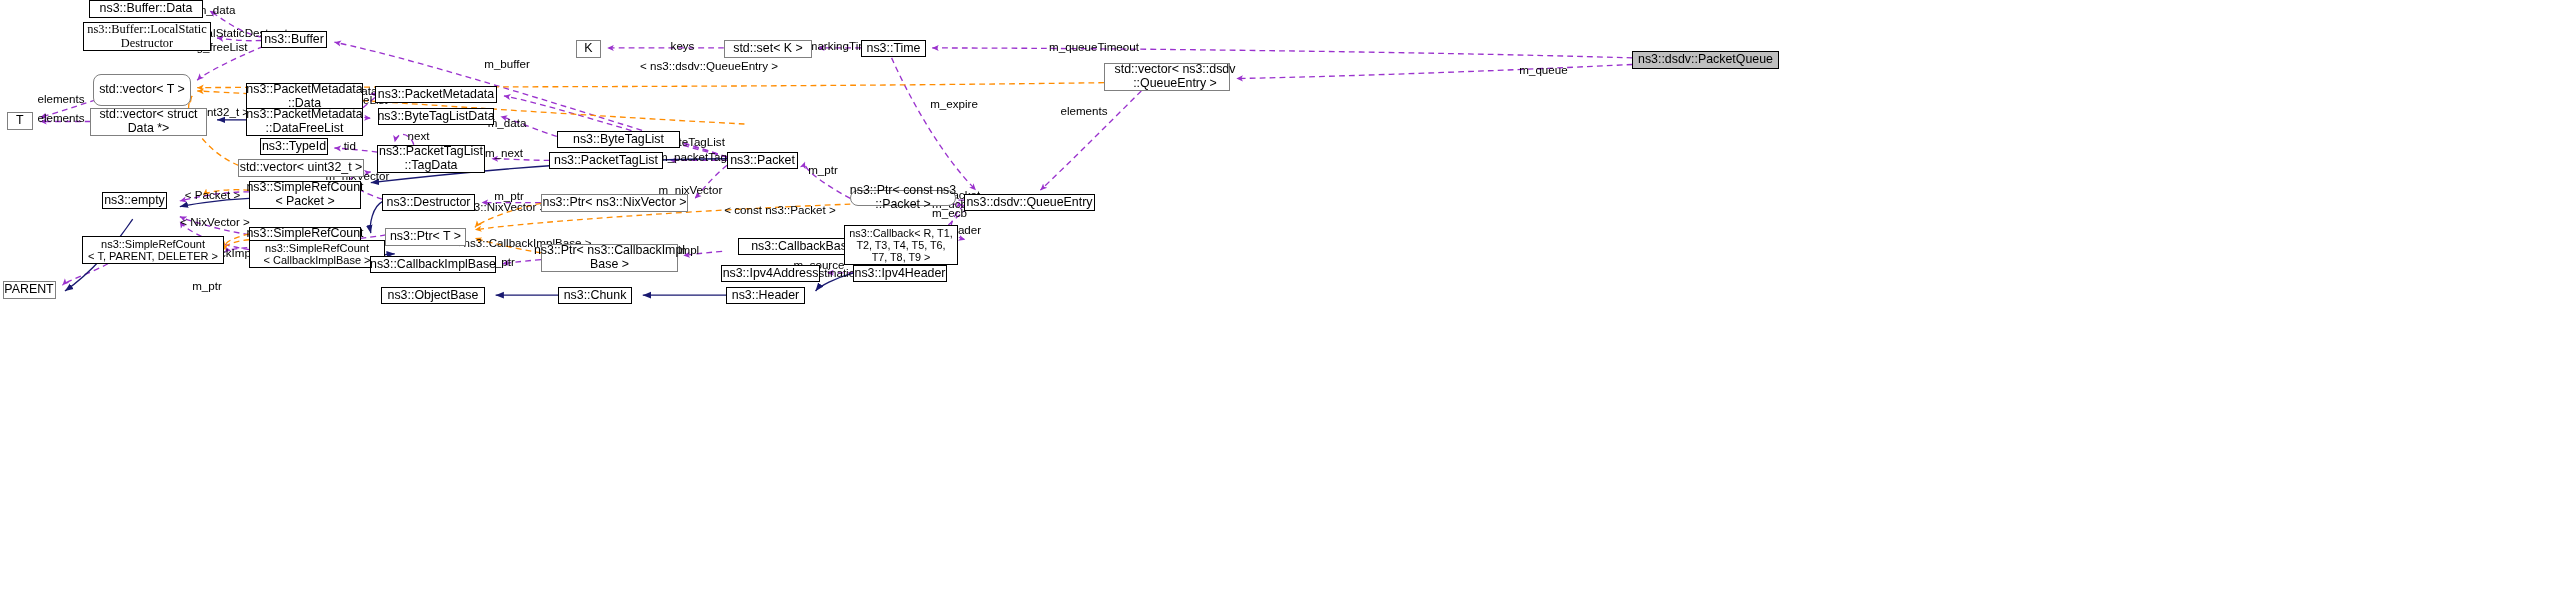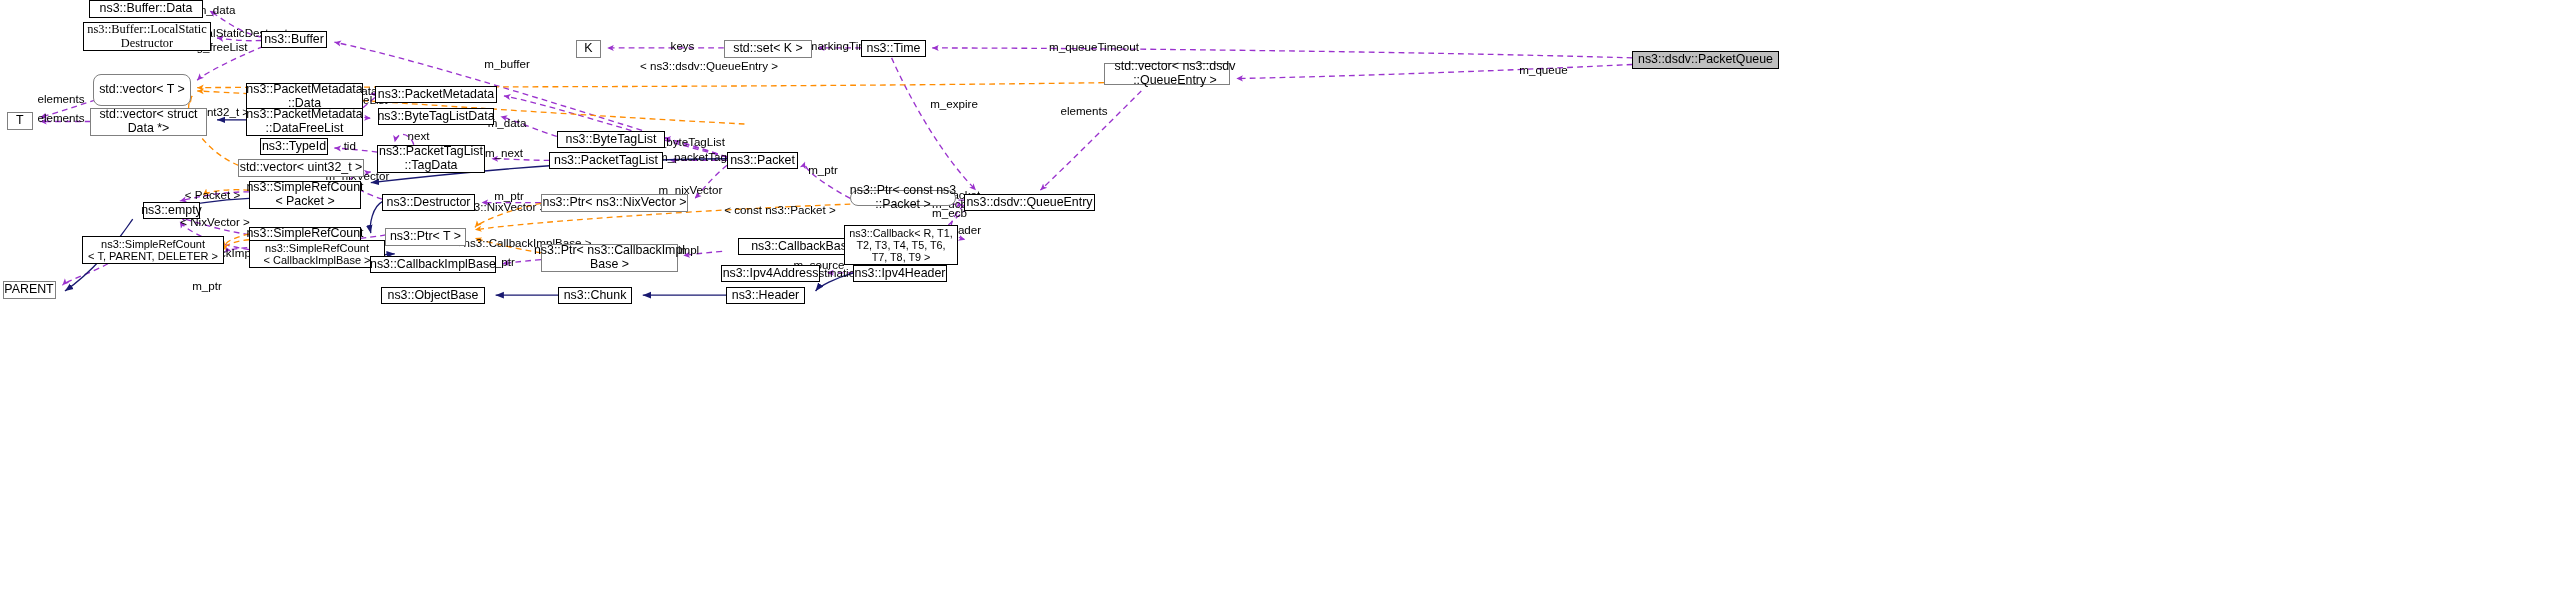--- a/index.html
+++ b/index.html
@@ -223,27 +223,27 @@
 
   <div class="node solid" style="left:378px;top:108px;width:116px;height:17.4px;">ns3::ByteTagListData</div>
 
   <div class="node solid" style="left:260px;top:138px;width:68px;height:17.4px;">ns3::TypeId</div>
 
   <div class="node plain" style="left:238px;top:159px;width:126px;height:18px;">std::vector&lt; uint32_t &gt;</div>
 
   <div class="node solid" style="left:377px;top:145px;width:108px;height:28px;">ns3::PacketTagList
 ::TagData</div>
 
-  <div class="node solid" style="left:557px;top:131px;width:108px;height:17.4px;">ns3::ByteTagList</div>
+  <div class="node solid" style="left:557px;top:131px;width:123px;height:17.4px;">ns3::ByteTagList</div>
 
   <div class="node solid" style="left:549px;top:152px;width:114px;height:17.4px;">ns3::PacketTagList</div>
 
   <div class="node solid" style="left:727px;top:152px;width:71px;height:17.4px;">ns3::Packet</div>
 
-  <div class="node solid" style="left:102px;top:202px;width:57px;height:17.4px;margin-left:41px;">ns3::empty</div>
+  <div class="node solid" style="left:102px;top:192px;width:65px;height:17.4px;">ns3::empty</div>
 
   <div class="node solid" style="left:249px;top:181px;width:112px;height:28px;">ns3::SimpleRefCount
 &lt; Packet &gt;</div>
 
   <div class="node solid" style="left:249px;top:227px;width:112px;height:28px;">ns3::SimpleRefCount
 &lt; NixVector &gt;</div>
 
   <div class="node solid" style="left:82px;top:236px;width:142px;height:28px;font-size:11px;">ns3::SimpleRefCount
 &lt; T, PARENT, DELETER &gt;</div>
 
@@ -281,21 +281,21 @@
 ::Packet &gt;</div>
 
   <div class="node plain" style="left:576px;top:40px;width:25px;height:18px;">K</div>
 
   <div class="node plain" style="left:724px;top:40px;width:88px;height:18px;">std::set&lt; K &gt;</div>
 
   <div class="node solid" style="left:861px;top:40px;width:65px;height:17.4px;">ns3::Time</div>
 
   <div class="node solid" style="left:964px;top:194px;width:131px;height:17.4px;">ns3::dsdv::QueueEntry</div>
 
-  <div class="node plain" style="left:1104px;top:63px;width:126px;height:22px;padding-left:16px;">std::vector&lt; ns3::dsdv
+  <div class="node plain" style="left:1104px;top:63px;width:126px;height:28px;padding-left:16px;">std::vector&lt; ns3::dsdv
 ::QueueEntry &gt;</div>
 
   <div class="node current" style="left:1632px;top:51px;width:147px;height:18px;">ns3::dsdv::PacketQueue</div>
 
   <div class="node plain" style="left:2.5px;top:281px;width:53px;height:18px;">PARENT</div>
 
   <div class="edge-label" style="left:187px;top:4.1px;width:58px;">m_data</div>
   <div class="edge-label" style="left:165px;top:26.5px;width:147px;">g_localStaticDestructor</div>
   <div class="edge-label" style="left:189px;top:41px;width:66px;">g_freeList</div>
   <div class="edge-label" style="left:31px;top:93px;width:60px;">elements</div>

